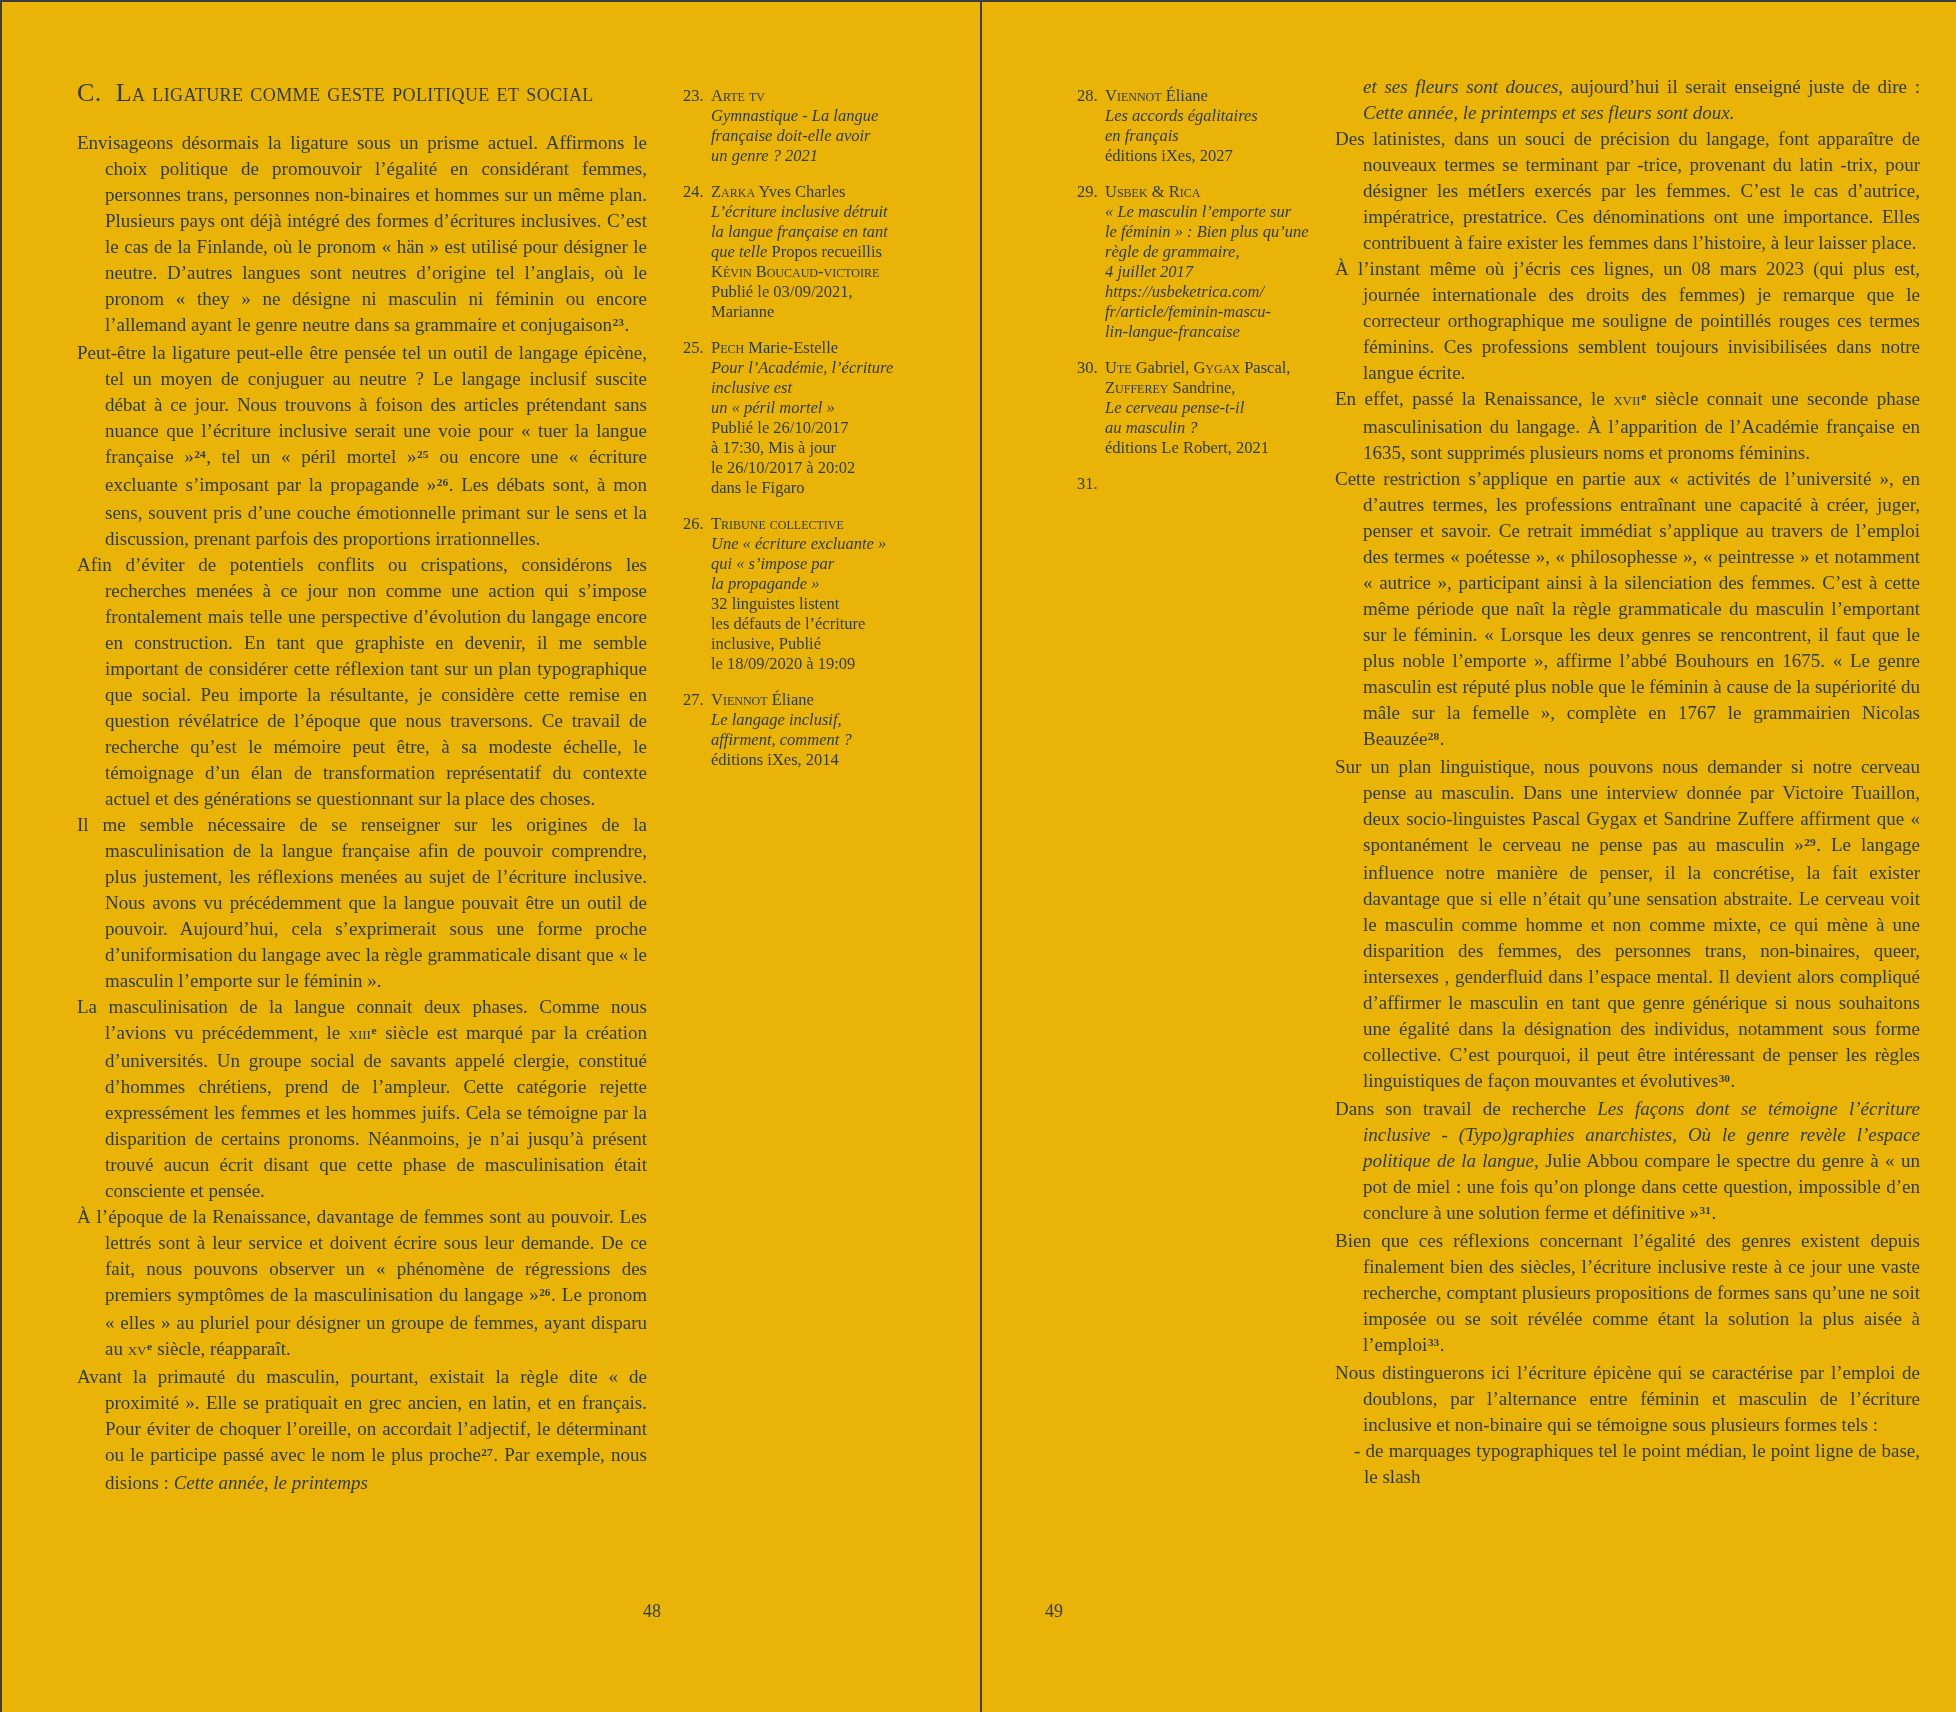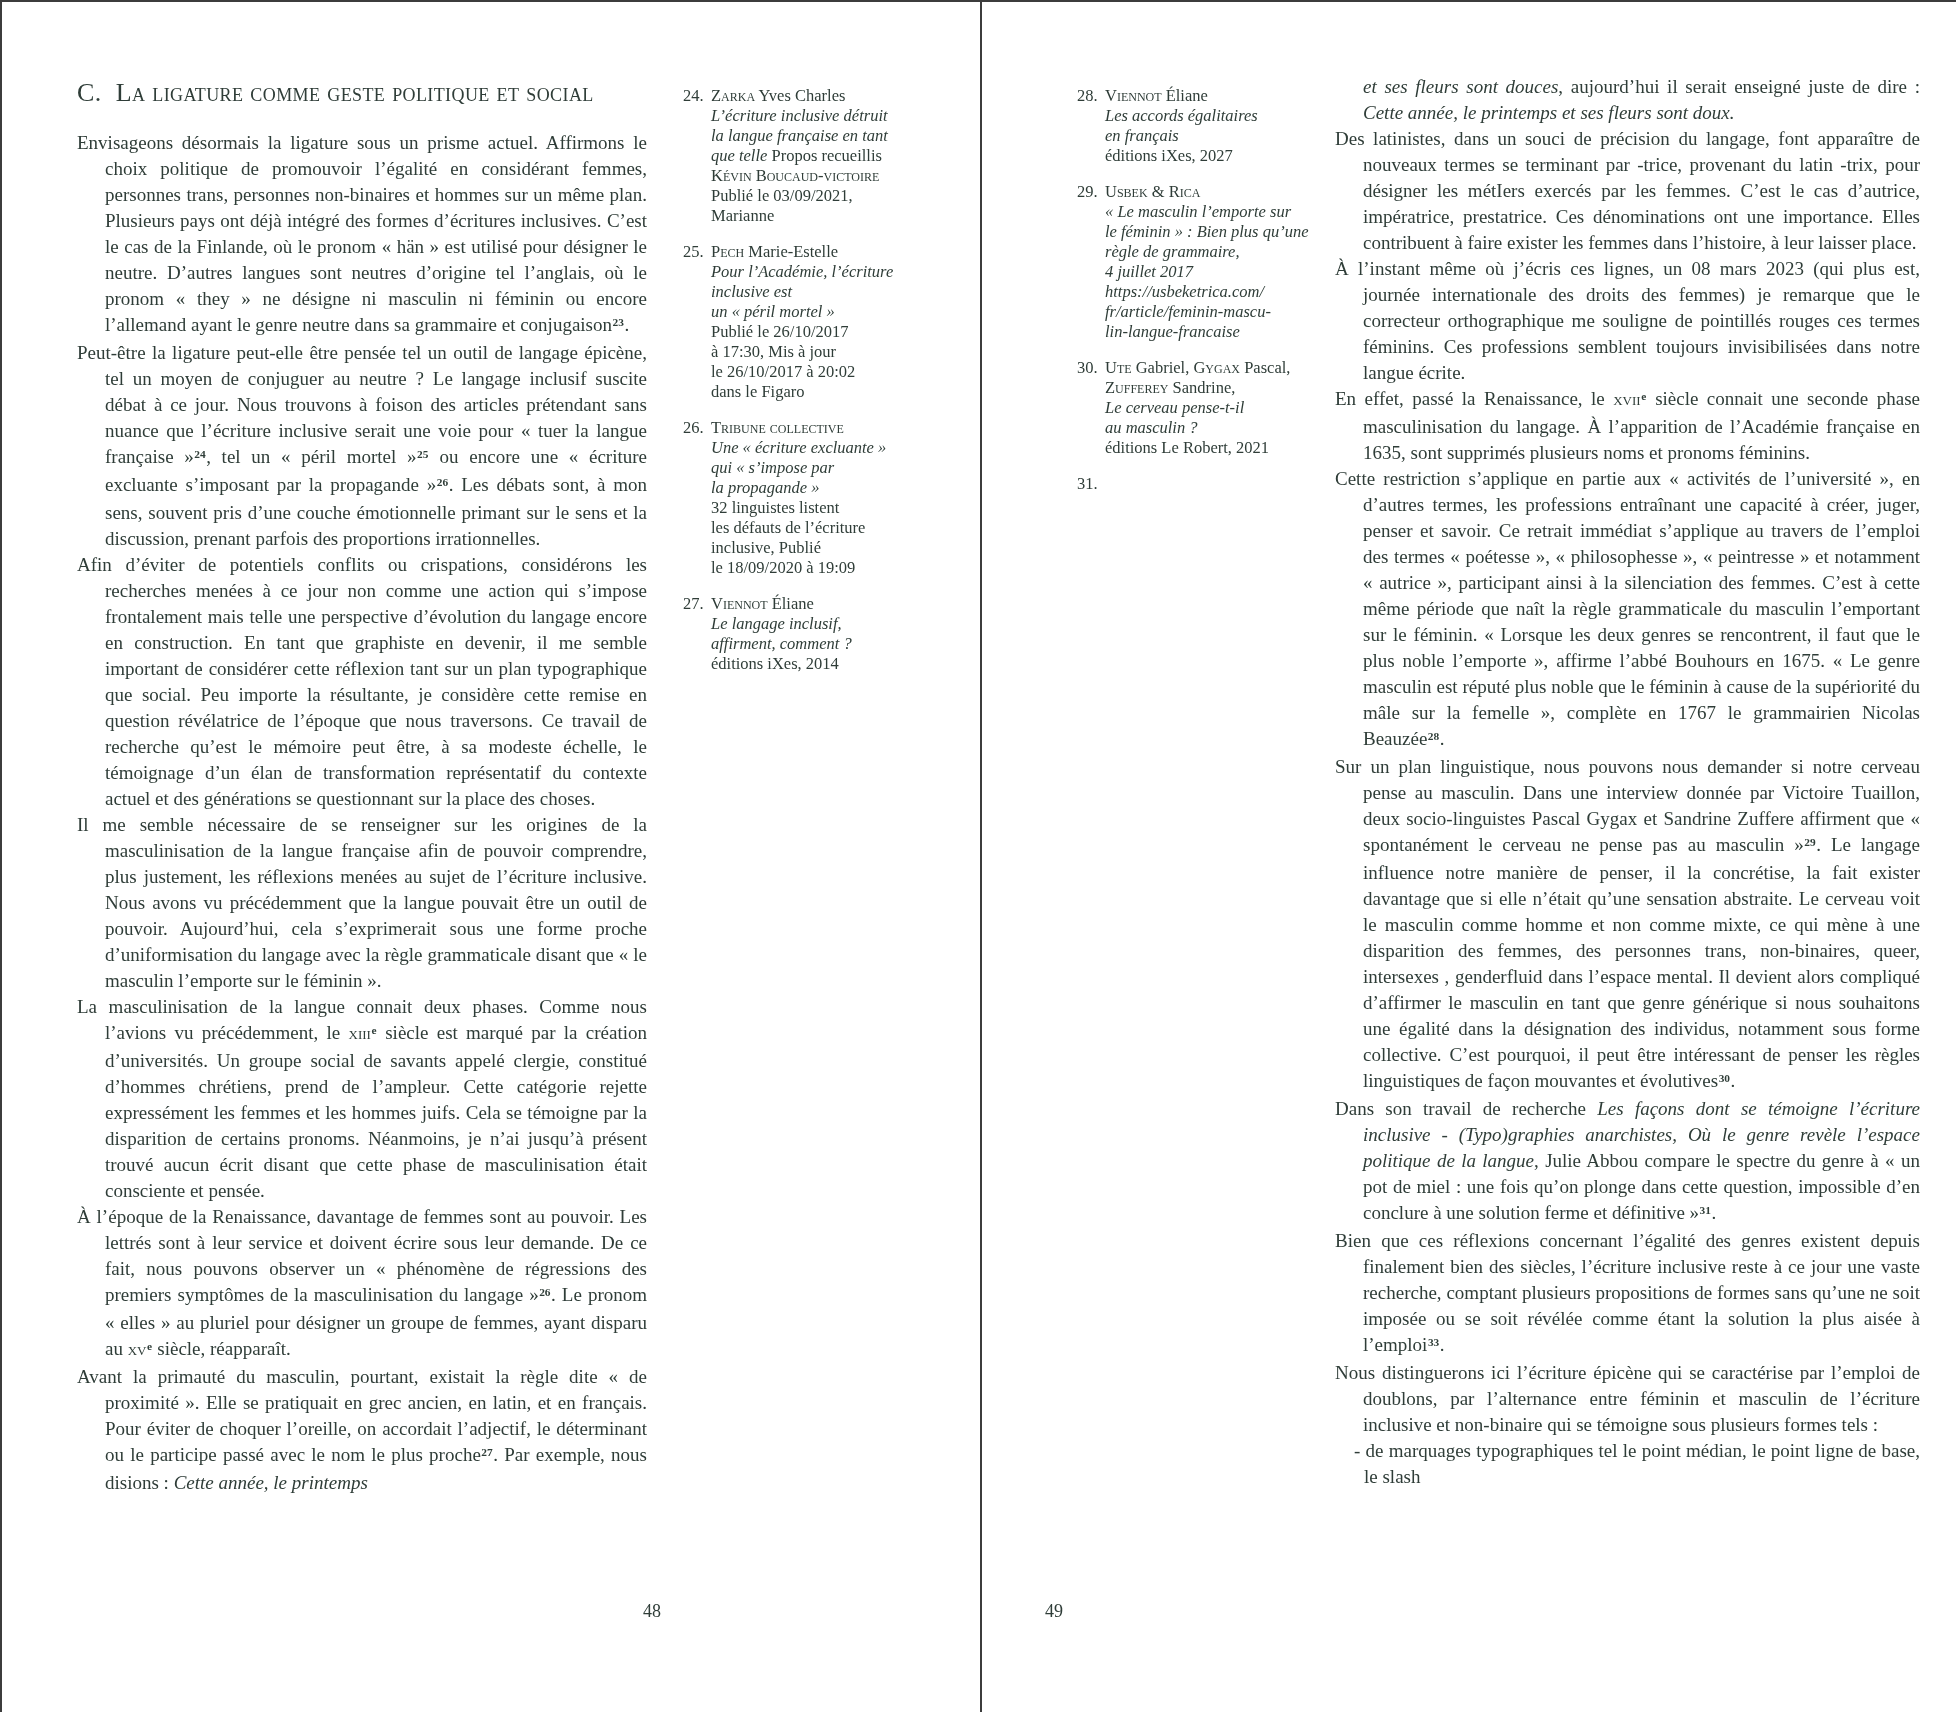--- a/index.html
+++ b/index.html
@@ -1,19 +1,19 @@
 <!DOCTYPE html>
 <html lang="fr"><head>
 <meta charset="utf-8">
 <style>
   html,body{margin:0;padding:0;background:#e9e9e9;}
   .spread{
     position:relative;
     width:1954px;height:1710px;
-    background:#ffffff;
+    background:#eab308;
     border-top:2px solid #3c3c3c;
     border-left:2px solid #3c3c3c;
     overflow:hidden;
     font-family:"Liberation Serif","DejaVu Serif",serif;
     color:#2f3d38;
   }
   .spine{position:absolute;left:978px;top:0;width:2px;height:100%;background:#3c3c3c;}
   .heading{position:absolute;left:75px;top:76px;font-size:26px;letter-spacing:.4px;white-space:nowrap;}
   .hprefix{margin-right:14px;}
   .sc{font-variant:small-caps;}
@@ -48,20 +48,29 @@
     <div class="body-col left-body" id="left-body">
         <div class="para"><span>Envisageons désormais la ligature sous un prisme actuel. Affirmons le choix politique de promouvoir l’égalité en considérant femmes, personnes trans, personnes non-binaires et hommes sur un même plan. Plusieurs pays ont déjà intégré des formes d’écritures inclusives. C’est le cas de la Finlande, où le pronom « hän » est utilisé pour désigner le neutre. D’autres langues sont neutres d’origine tel l’anglais, où le pronom « they » ne désigne ni masculin ni féminin ou encore l’allemand ayant le genre neutre dans sa grammaire et conjugaison</span><sup>23</sup><span>.</span></div>
         <div class="para"><span>Peut-être la ligature peut-elle être pensée tel un outil de langage épicène, tel un moyen de conjuguer au neutre ? Le langage inclusif suscite débat à ce jour. Nous trouvons à foison des articles prétendant sans nuance que l’écriture inclusive serait une voie pour « tuer la langue française »</span><sup>24</sup><span>, tel un « péril mortel »</span><sup>25</sup><span> ou encore une « écriture excluante s’imposant par la propagande »</span><sup>26</sup><span>. Les débats sont, à mon sens, souvent pris d’une couche émotionnelle primant sur le sens et la discussion, prenant parfois des proportions irrationnelles.</span></div>
         <div class="para"><span>Afin d’éviter de potentiels conflits ou crispations, considérons les recherches menées à ce jour non comme une action qui s’impose frontalement mais telle une perspective d’évolution du langage encore en construction. En tant que graphiste en devenir, il me semble important de considérer cette réflexion tant sur un plan typographique que social. Peu importe la résultante, je considère cette remise en question révélatrice de l’époque que nous traversons. Ce travail de recherche qu’est le mémoire peut être, à sa modeste échelle, le témoignage d’un élan de transformation représentatif du contexte actuel et des générations se questionnant sur la place des choses.</span></div>
         <div class="para"><span>Il me semble nécessaire de se renseigner sur les origines de la masculinisation de la langue française afin de pouvoir comprendre, plus justement, les réflexions menées au sujet de l’écriture inclusive. Nous avons vu précédemment que la langue pouvait être un outil de pouvoir. Aujourd’hui, cela s’exprimerait sous une forme proche d’uniformisation du langage avec la règle grammaticale disant que « le masculin l’emporte sur le féminin ».</span></div>
         <div class="para"><span>La masculinisation de la langue connait deux phases. Comme nous l’avions vu précédemment, le </span><span class="sc">xiii</span><sup>e</sup><span> siècle est marqué par la création d’universités. Un groupe social de savants appelé clergie, constitué d’hommes chrétiens, prend de l’ampleur. Cette catégorie rejette expressément les femmes et les hommes juifs. Cela se témoigne par la disparition de certains pronoms. Néanmoins, je n’ai jusqu’à présent trouvé aucun écrit disant que cette phase de masculinisation était consciente et pensée.</span></div>
         <div class="para"><span>À l’époque de la Renaissance, davantage de femmes sont au pouvoir. Les lettrés sont à leur service et doivent écrire sous leur demande. De ce fait, nous pouvons observer un « phénomène de régressions des premiers symptômes de la masculinisation du langage »</span><sup>26</sup><span>. Le pronom « elles » au pluriel pour désigner un groupe de femmes, ayant disparu au </span><span class="sc">xv</span><sup>e</sup><span> siècle, réapparaît.</span></div>
         <div class="para"><span>Avant la primauté du masculin, pourtant, existait la règle dite « de proximité ». Elle se pratiquait en grec ancien, en latin, et en français. Pour éviter de choquer l’oreille, on accordait l’adjectif, le déterminant ou le participe passé avec le nom le plus proche</span><sup>27</sup><span>. Par exemple, nous disions : </span><span class="i">Cette année, le printemps</span></div>
       </div>
     <div class="notes-col left-notes" id="left-notes">
+        <div class="note">
+          <span class="num">23.</span>
+          <div class="note-body">
+            <div class="nline"><span class="sc">Arte tv</span></div>
+            <div class="nline"><span class="i">Gymnastique - La langue</span></div>
+            <div class="nline"><span class="i">française doit-elle avoir</span></div>
+            <div class="nline"><span class="i">un genre ? 2021</span></div>
+          </div>
+        </div>
         <div class="note">
           <span class="num">24.</span>
           <div class="note-body">
             <div class="nline"><span class="sc">Zarka</span><span> Yves Charles</span></div>
             <div class="nline"><span class="i">L’écriture inclusive détruit</span></div>
             <div class="nline"><span class="i">la langue française en tant</span></div>
             <div class="nline"><span class="i">que telle</span><span> Propos recueillis</span></div>
             <div class="nline"><span class="sc">Kévin Boucaud-victoire</span></div>
             <div class="nline"><span>Publié le 03/09/2021,</span></div>
             <div class="nline"><span>Marianne</span></div>

